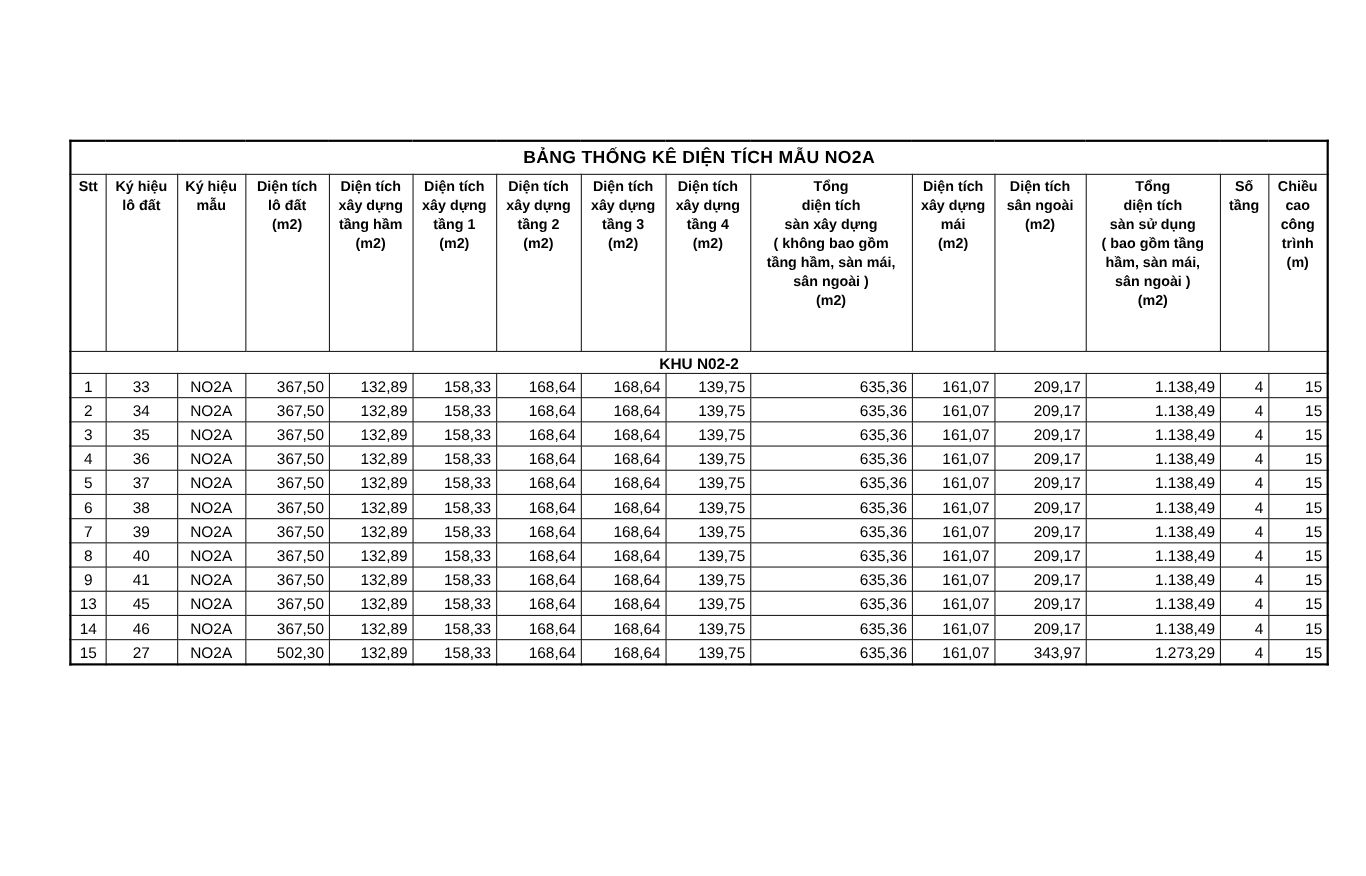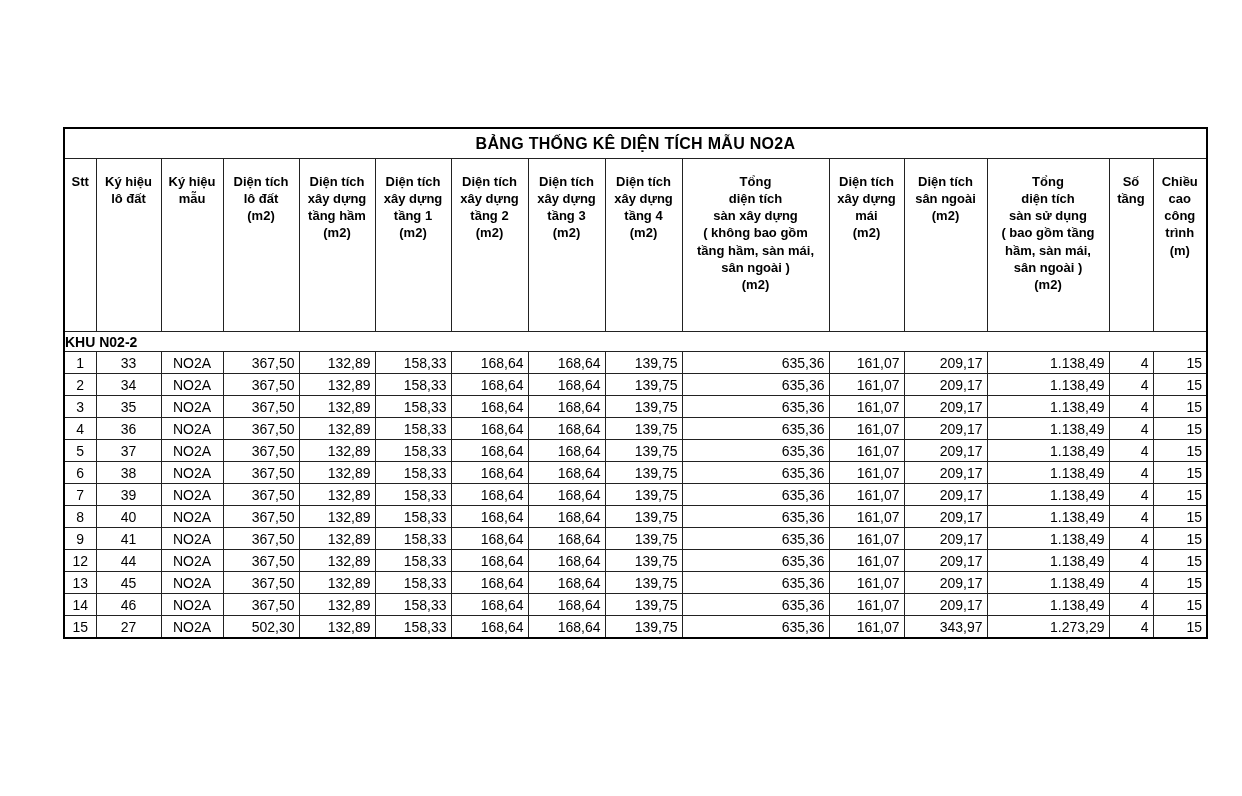--- a/index.html
+++ b/index.html
@@ -55,27 +55,27 @@
     letter-spacing: 0.3px;
   }
   tr.header-row th {
     height: 158px;
     vertical-align: top;
     text-align: center;
     font-size: 13px;
     font-weight: bold;
     line-height: 1.32;
     white-space: pre-line;
-    padding-top: 14px;
+    padding-top: 2px;
   }
   tr.section-row td {
     height: 19px;
     font-size: 14px;
     font-weight: bold;
-    text-align: left;
+    text-align: center;
     vertical-align: middle;
     margin-left: 40px;
   }
   tr.data-row td {
     height: 21px;
     font-size: 14px;
     vertical-align: middle;
     line-height: 1;
   }
   td.cell-center { text-align: center; }
@@ -317,37 +317,20 @@
           <td class="cell-num">168,64</td>
           <td class="cell-num">139,75</td>
           <td class="cell-num">635,36</td>
           <td class="cell-num">161,07</td>
           <td class="cell-num">209,17</td>
           <td class="cell-num">1.138,49</td>
           <td class="cell-num">4</td>
           <td class="cell-num">15</td>
         </tr>
         <tr class="data-row">
-          <td class="cell-center">12</td>
-          <td class="cell-center">44</td>
-          <td class="cell-center">NO2A</td>
-          <td class="cell-num">367,50</td>
-          <td class="cell-num">132,89</td>
-          <td class="cell-num">158,33</td>
-          <td class="cell-num">168,64</td>
-          <td class="cell-num">168,64</td>
-          <td class="cell-num">139,75</td>
-          <td class="cell-num">635,36</td>
-          <td class="cell-num">161,07</td>
-          <td class="cell-num">209,17</td>
-          <td class="cell-num">1.138,49</td>
-          <td class="cell-num">4</td>
-          <td class="cell-num">15</td>
-        </tr>
-        <tr class="data-row">
           <td class="cell-center">13</td>
           <td class="cell-center">45</td>
           <td class="cell-center">NO2A</td>
           <td class="cell-num">367,50</td>
           <td class="cell-num">132,89</td>
           <td class="cell-num">158,33</td>
           <td class="cell-num">168,64</td>
           <td class="cell-num">168,64</td>
           <td class="cell-num">139,75</td>
           <td class="cell-num">635,36</td>

